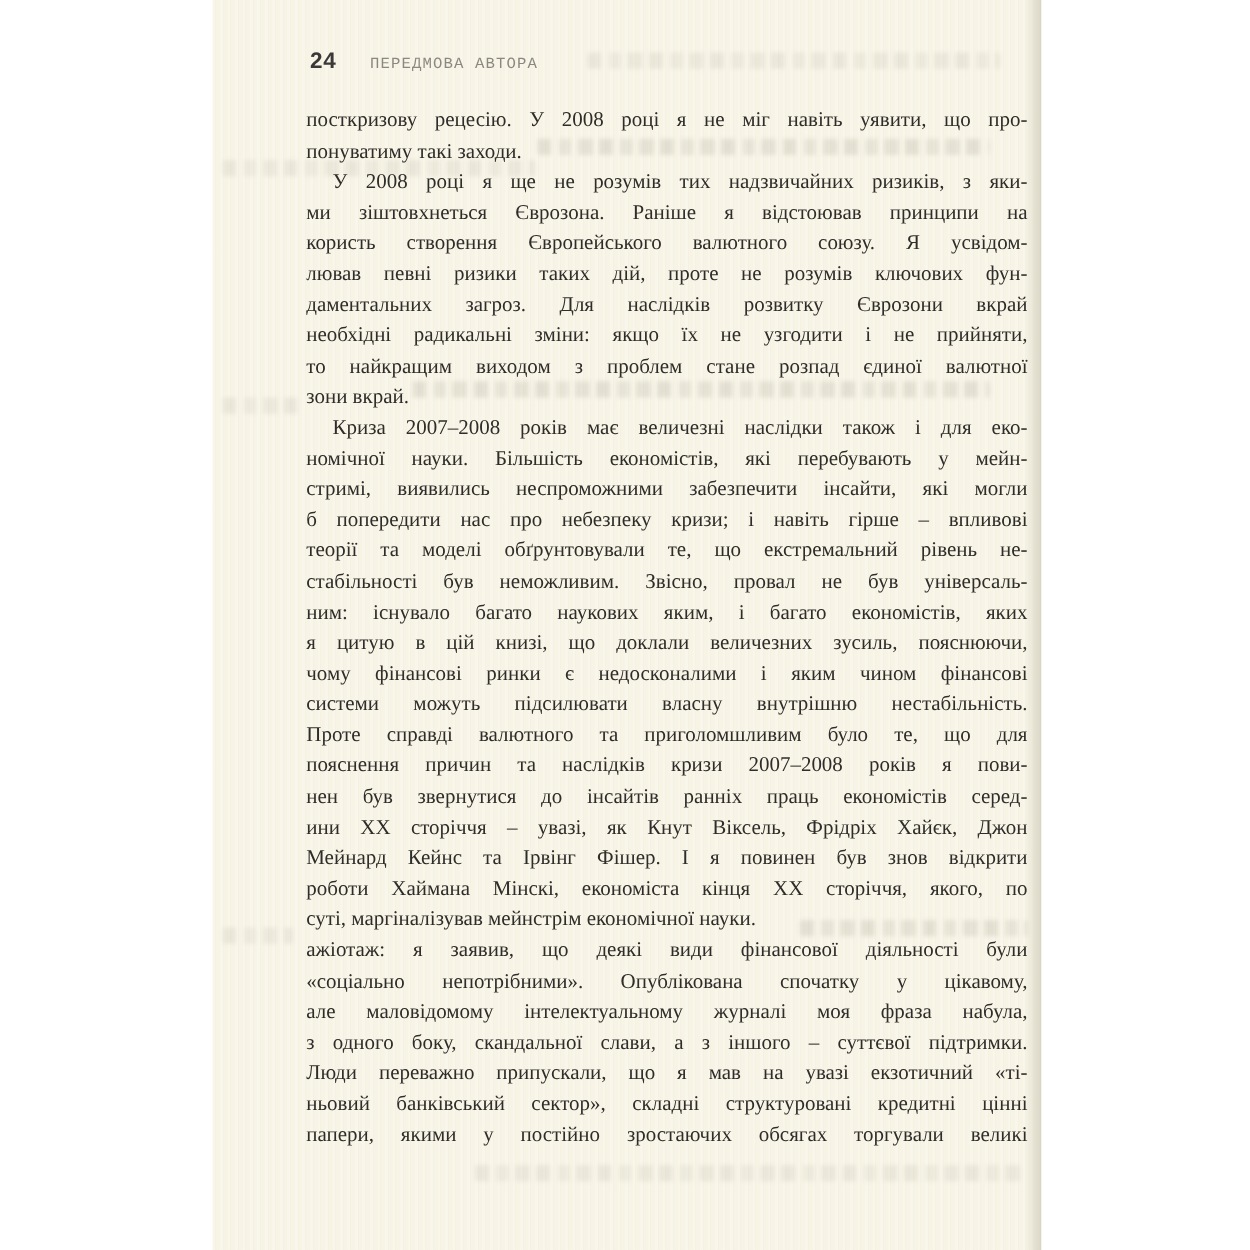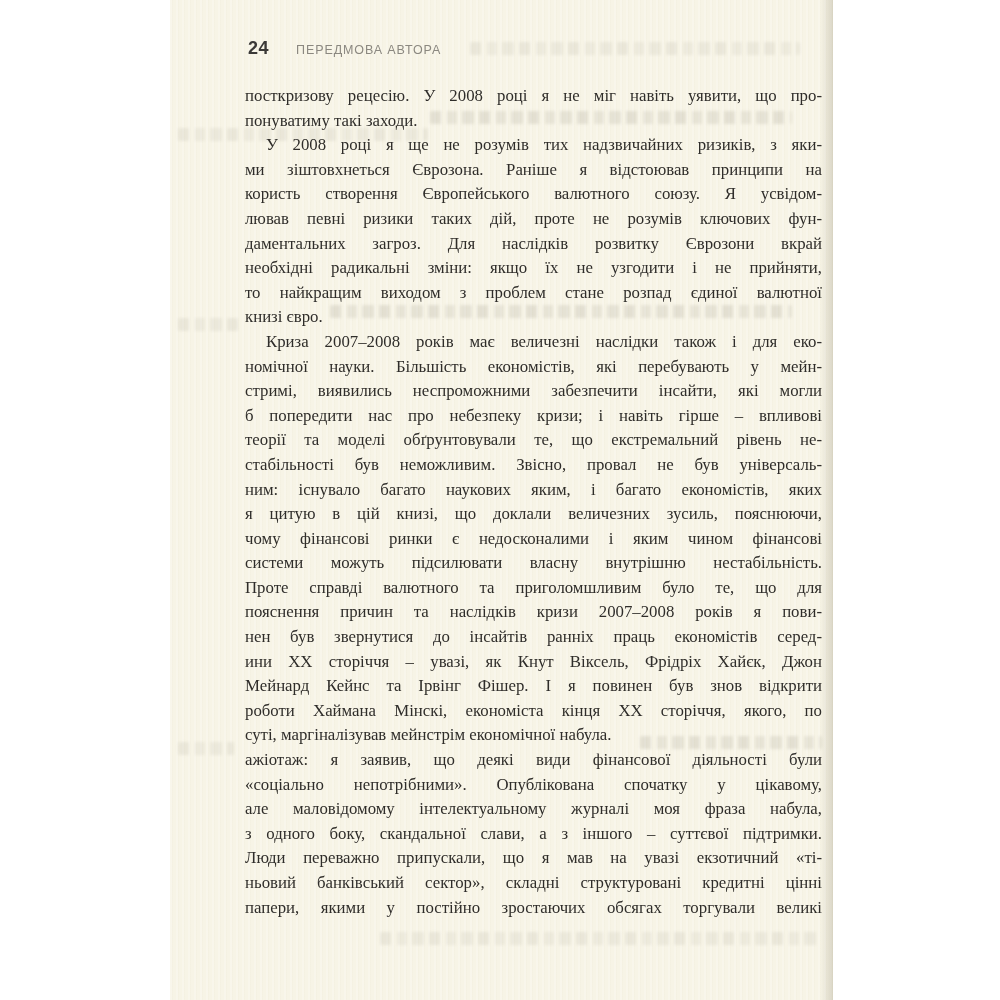--- a/index.html
+++ b/index.html
@@ -47,20 +47,21 @@
     font-weight:bold;
     font-size:18px;
     color:var(--page-number);
     margin-right:27px;
     letter-spacing:.5px;
   }
   .runhead{
     font-size:12.5px;
     color:var(--running-head);
     letter-spacing:.9px;
+    font-family:Liberation Mono, monospace;
   }
   .text-block{
     position:absolute;
     left:75px; top:84px;
     width:577px;
     color:var(--body-text);
     font-size:16.8px;
     line-height:24.6px;
   }
   .paragraph{margin:0;}
@@ -125,40 +126,40 @@
         <div class="line flush">понуватиму такі заходи.</div>
       </div>
       <div class="paragraph">
         <div class="line indent">У 2008 році я ще не розумів тих надзвичайних ризиків, з яки-</div>
         <div class="line">ми зіштовхнеться Єврозона. Раніше я відстоював принципи на</div>
         <div class="line">користь створення Європейського валютного союзу. Я усвідом-</div>
         <div class="line">лював певні ризики таких дій, проте не розумів ключових фун-</div>
         <div class="line">даментальних загроз. Для наслідків розвитку Єврозони вкрай</div>
         <div class="line">необхідні радикальні зміни: якщо їх не узгодити і не прийняти,</div>
         <div class="line">то найкращим виходом з проблем стане розпад єдиної валютної</div>
-        <div class="line flush">книзі євро.</div>
+        <div class="line flush">зони вкрай.</div>
       </div>
       <div class="paragraph">
         <div class="line indent">Криза 2007–2008 років має величезні наслідки також і для еко-</div>
         <div class="line">номічної науки. Більшість економістів, які перебувають у мейн-</div>
         <div class="line">стримі, виявились неспроможними забезпечити інсайти, які могли</div>
         <div class="line">б попередити нас про небезпеку кризи; і навіть гірше – впливові</div>
         <div class="line">теорії та моделі обґрунтовували те, що екстремальний рівень не-</div>
         <div class="line">стабільності був неможливим. Звісно, провал не був універсаль-</div>
         <div class="line">ним: існувало багато наукових яким, і багато економістів, яких</div>
         <div class="line">я цитую в цій книзі, що доклали величезних зусиль, пояснюючи,</div>
         <div class="line">чому фінансові ринки є недосконалими і яким чином фінансові</div>
         <div class="line">системи можуть підсилювати власну внутрішню нестабільність.</div>
         <div class="line">Проте справді валютного та приголомшливим було те, що для</div>
         <div class="line">пояснення причин та наслідків кризи 2007–2008 років я пови-</div>
         <div class="line">нен був звернутися до інсайтів ранніх праць економістів серед-</div>
         <div class="line">ини XX сторіччя – увазі, як Кнут Віксель, Фрідріх Хайєк, Джон</div>
         <div class="line">Мейнард Кейнс та Ірвінг Фішер. І я повинен був знов відкрити</div>
         <div class="line">роботи Хаймана Мінскі, економіста кінця XX сторіччя, якого, по</div>
-        <div class="line flush">суті, маргіналізував мейнстрім економічної набула.</div>
+        <div class="line flush">суті, маргіналізував мейнстрім економічної науки.</div>
       </div>
       <div class="paragraph">
         <div class="line">ажіотаж: я заявив, що деякі види фінансової діяльності були</div>
         <div class="line">«соціально непотрібними». Опублікована спочатку у цікавому,</div>
         <div class="line">але маловідомому інтелектуальному журналі моя фраза набула,</div>
         <div class="line">з одного боку, скандальної слави, а з іншого – суттєвої підтримки.</div>
         <div class="line">Люди переважно припускали, що я мав на увазі екзотичний «ті-</div>
         <div class="line">ньовий банківський сектор», складні структуровані кредитні цінні</div>
         <div class="line">папери, якими у постійно зростаючих обсягах торгували великі</div>
       </div>

